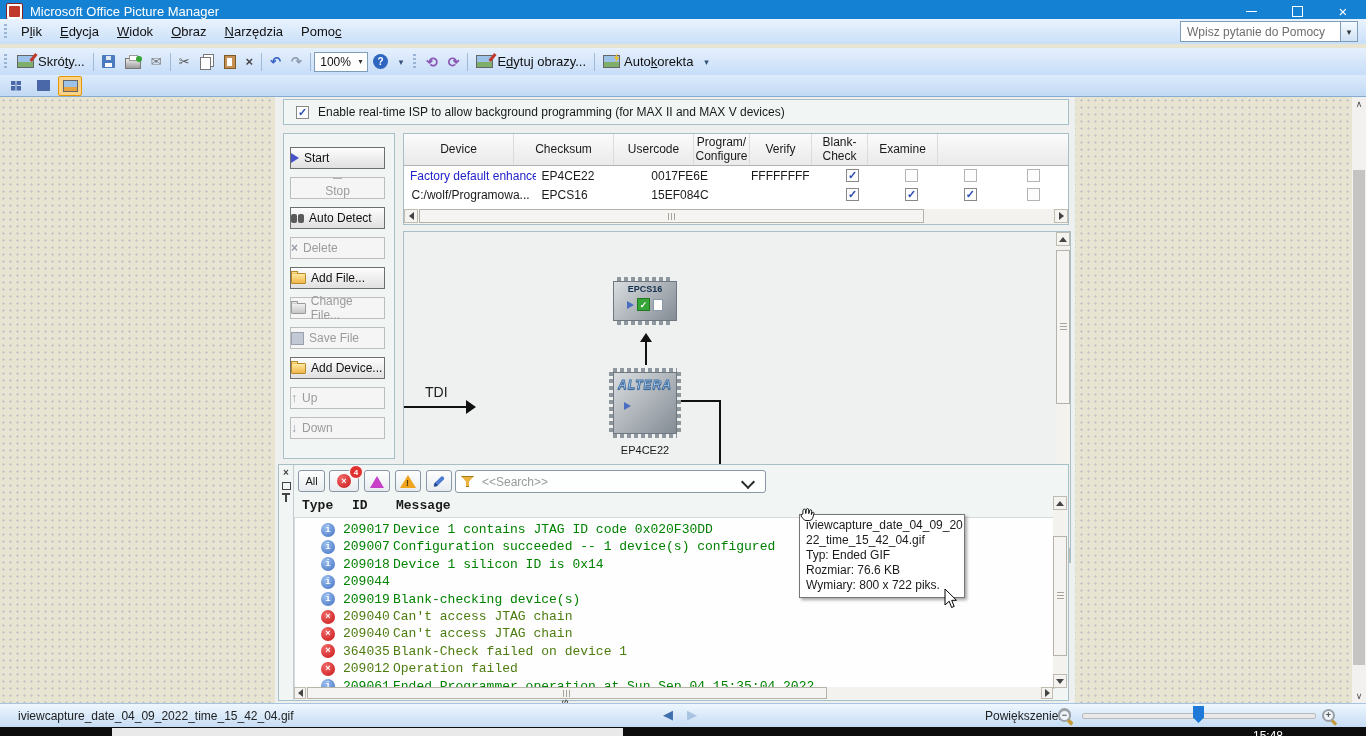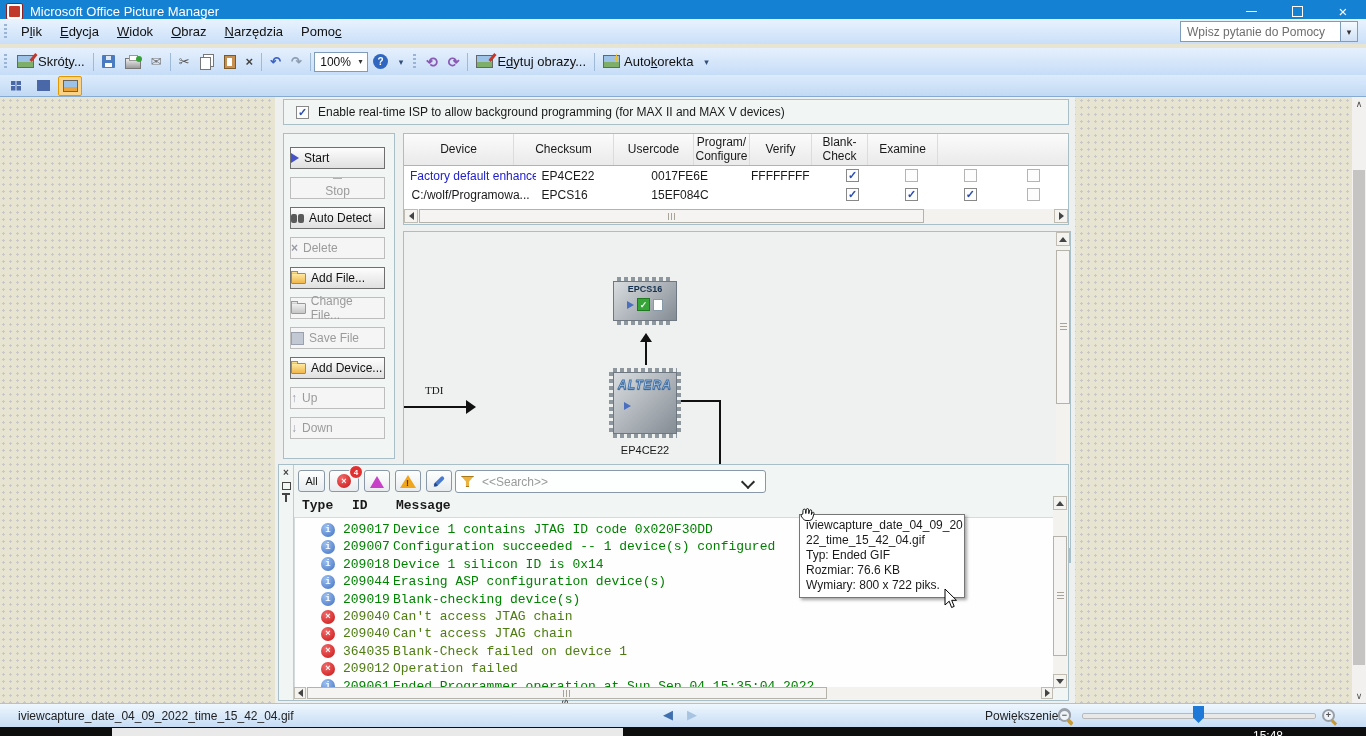--- a/index.html
+++ b/index.html
@@ -433,21 +433,21 @@
             <span class="gchk">✓</span>
             <span class="doc"></span>
           </span>
         </div>
         <div class="pins-h"></div>
       </div>
 
       <div class="wire" style="left:241px;top:103px;width:2px;height:30px;"></div>
       <div class="abs" style="left:236px;top:95px;border:6px solid transparent;border-bottom:9px solid #111;width:0;height:0;"></div>
 
-      <span class="abs" style="left:21px;top:152px;font-size:11px;font-family:Liberation Serif, serif;">TDI</span>
+      <span class="abs" style="left:21px;top:152px;font-size:14px;">TDI</span>
       <div class="wire" style="left:0;top:174px;width:62px;height:2px;"></div>
       <div class="abs" style="left:62px;top:168px;border:7px solid transparent;border-left:10px solid #111;width:0;height:0;"></div>
 
       <div class="abs" style="left:205px;top:136px;width:72px;">
         <div class="pins-h"></div>
         <div style="display:flex;">
           <div class="pins-v"></div>
           <div class="chipbody" style="width:64px;height:62px;display:flex;flex-direction:column;">
             <span class="altera" style="margin:5px auto 0;">ALTERA</span>
             <span class="ptri" style="margin:10px 0 0 10px;"></span>
@@ -523,21 +523,20 @@
             <span class="mtext">Configuration succeeded -- 1 device(s) configured</span>
           </div>
           <div class="mrow info" style="top: 37.8px;">
             <span class="micon">i</span>
             <span class="mid">209018</span>
             <span class="mtext">Device 1 silicon ID is 0x14</span>
           </div>
           <div class="mrow info" style="top: 55.2px;">
             <span class="micon">i</span>
             <span class="mid">209044</span>
-            <span class="mtext">Erasing ASP configuration device(s)</span>
           </div>
           <div class="mrow info" style="top: 72.6px;">
             <span class="micon">i</span>
             <span class="mid">209019</span>
             <span class="mtext">Blank-checking device(s)</span>
           </div>
           <div class="mrow error" style="top: 90px;">
             <span class="micon">×</span>
             <span class="mid">209040</span>
             <span class="mtext">Can't access JTAG chain</span>

